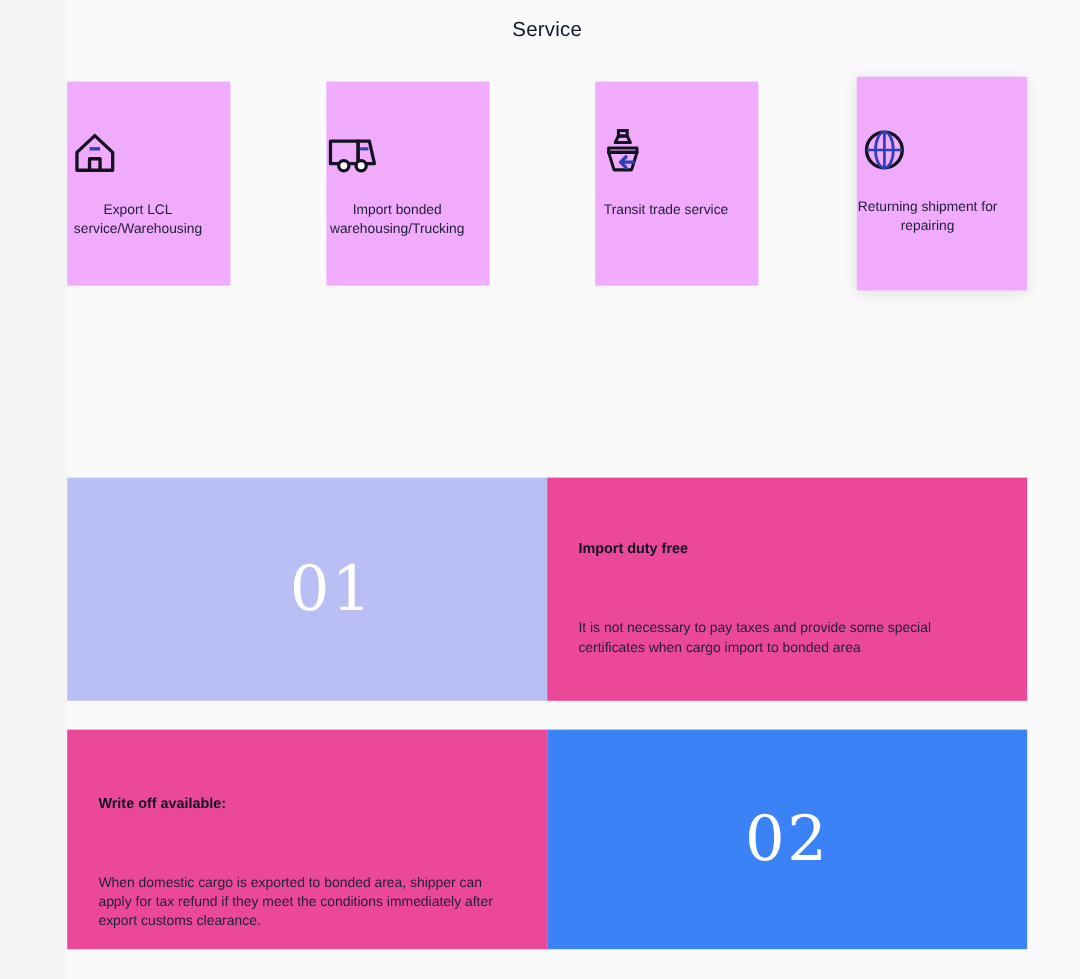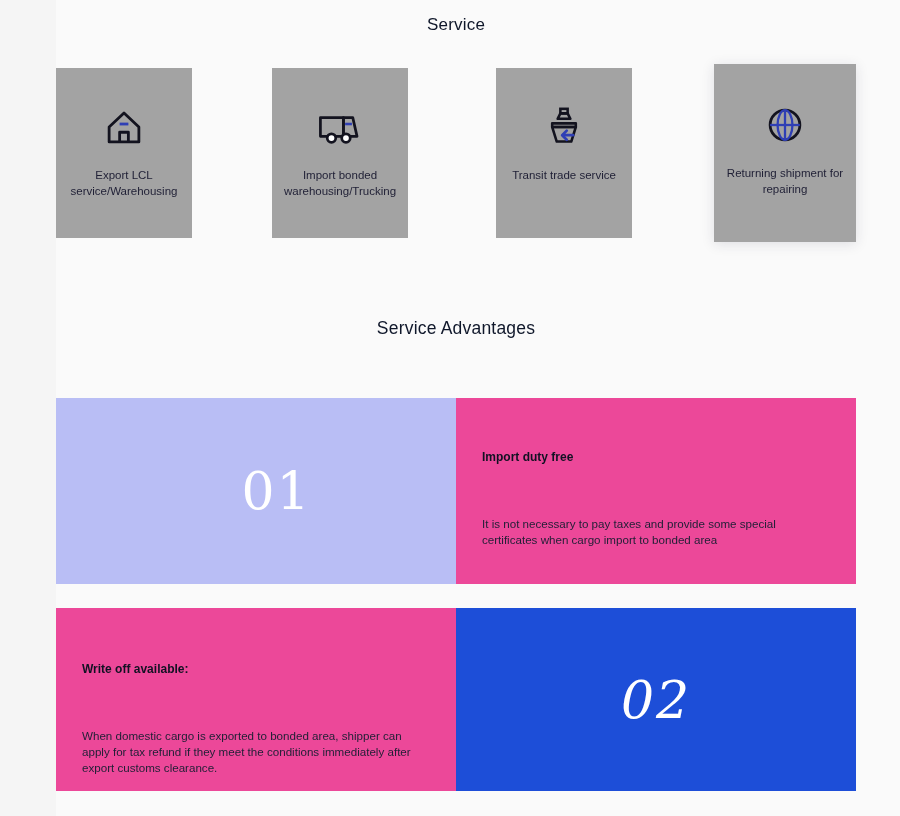--- a/index.html
+++ b/index.html
@@ -43,25 +43,24 @@
     left: 0;
     top: 68px;
     width: 800px;
     height: 172px;
   }
   .service-card {
     position: absolute;
     top: 0;
     width: 136px;
     height: 170px;
-    background: #a3a3a3;
+    background: #f0abfc;
     box-sizing: border-box;
     display: flex;
     flex-direction: column;
-    align-items: center;
   }
   .service-card.card-0 { left: 0px; }
   .service-card.card-1 { left: 216px; }
   .service-card.card-2 { left: 440px; }
   .service-card.card-3 {
     left: 658px;
     top: -4px;
     width: 142px;
     height: 178px;
     box-shadow: 0 2px 12px rgba(40, 40, 70, 0.13);
@@ -204,34 +203,33 @@
             <line x1="32" y1="33" x2="21" y2="33"></line>
             <polyline points="25,28 20,33 25,38"></polyline>
           </g>
         </svg>
       </div>
       <div class="card-label">Transit trade service</div>
     </div>
 
   </div>
 
-  <div class="section-title" id="advantages-title">Service Advantages</div>
 
   <div class="adv-row" id="adv-row-0">
     <div class="adv-num-panel" style="background:#b9bef5;padding-left:41px;">
       <span class="adv-number">01</span>
     </div>
     <div class="adv-text-panel">
       <div class="adv-heading">Import duty free</div>
       <div class="adv-body">It is not necessary to pay taxes and provide some special certificates when cargo import to bonded area</div>
     </div>
   </div>
 
   <div class="adv-row" id="adv-row-1">
-    <div class="adv-num-panel" style="background:#1d4ed8;font-style:italic;">
+    <div class="adv-num-panel" style="background:#3b82f6;">
       <span class="adv-number">02</span>
     </div>
     <div class="adv-text-panel">
       <div class="adv-heading">Write off available:</div>
       <div class="adv-body">When domestic cargo is exported to bonded area, shipper can apply for tax refund if they meet the conditions immediately after export customs clearance.</div>
     </div>
   </div>
 
 </div>
 

